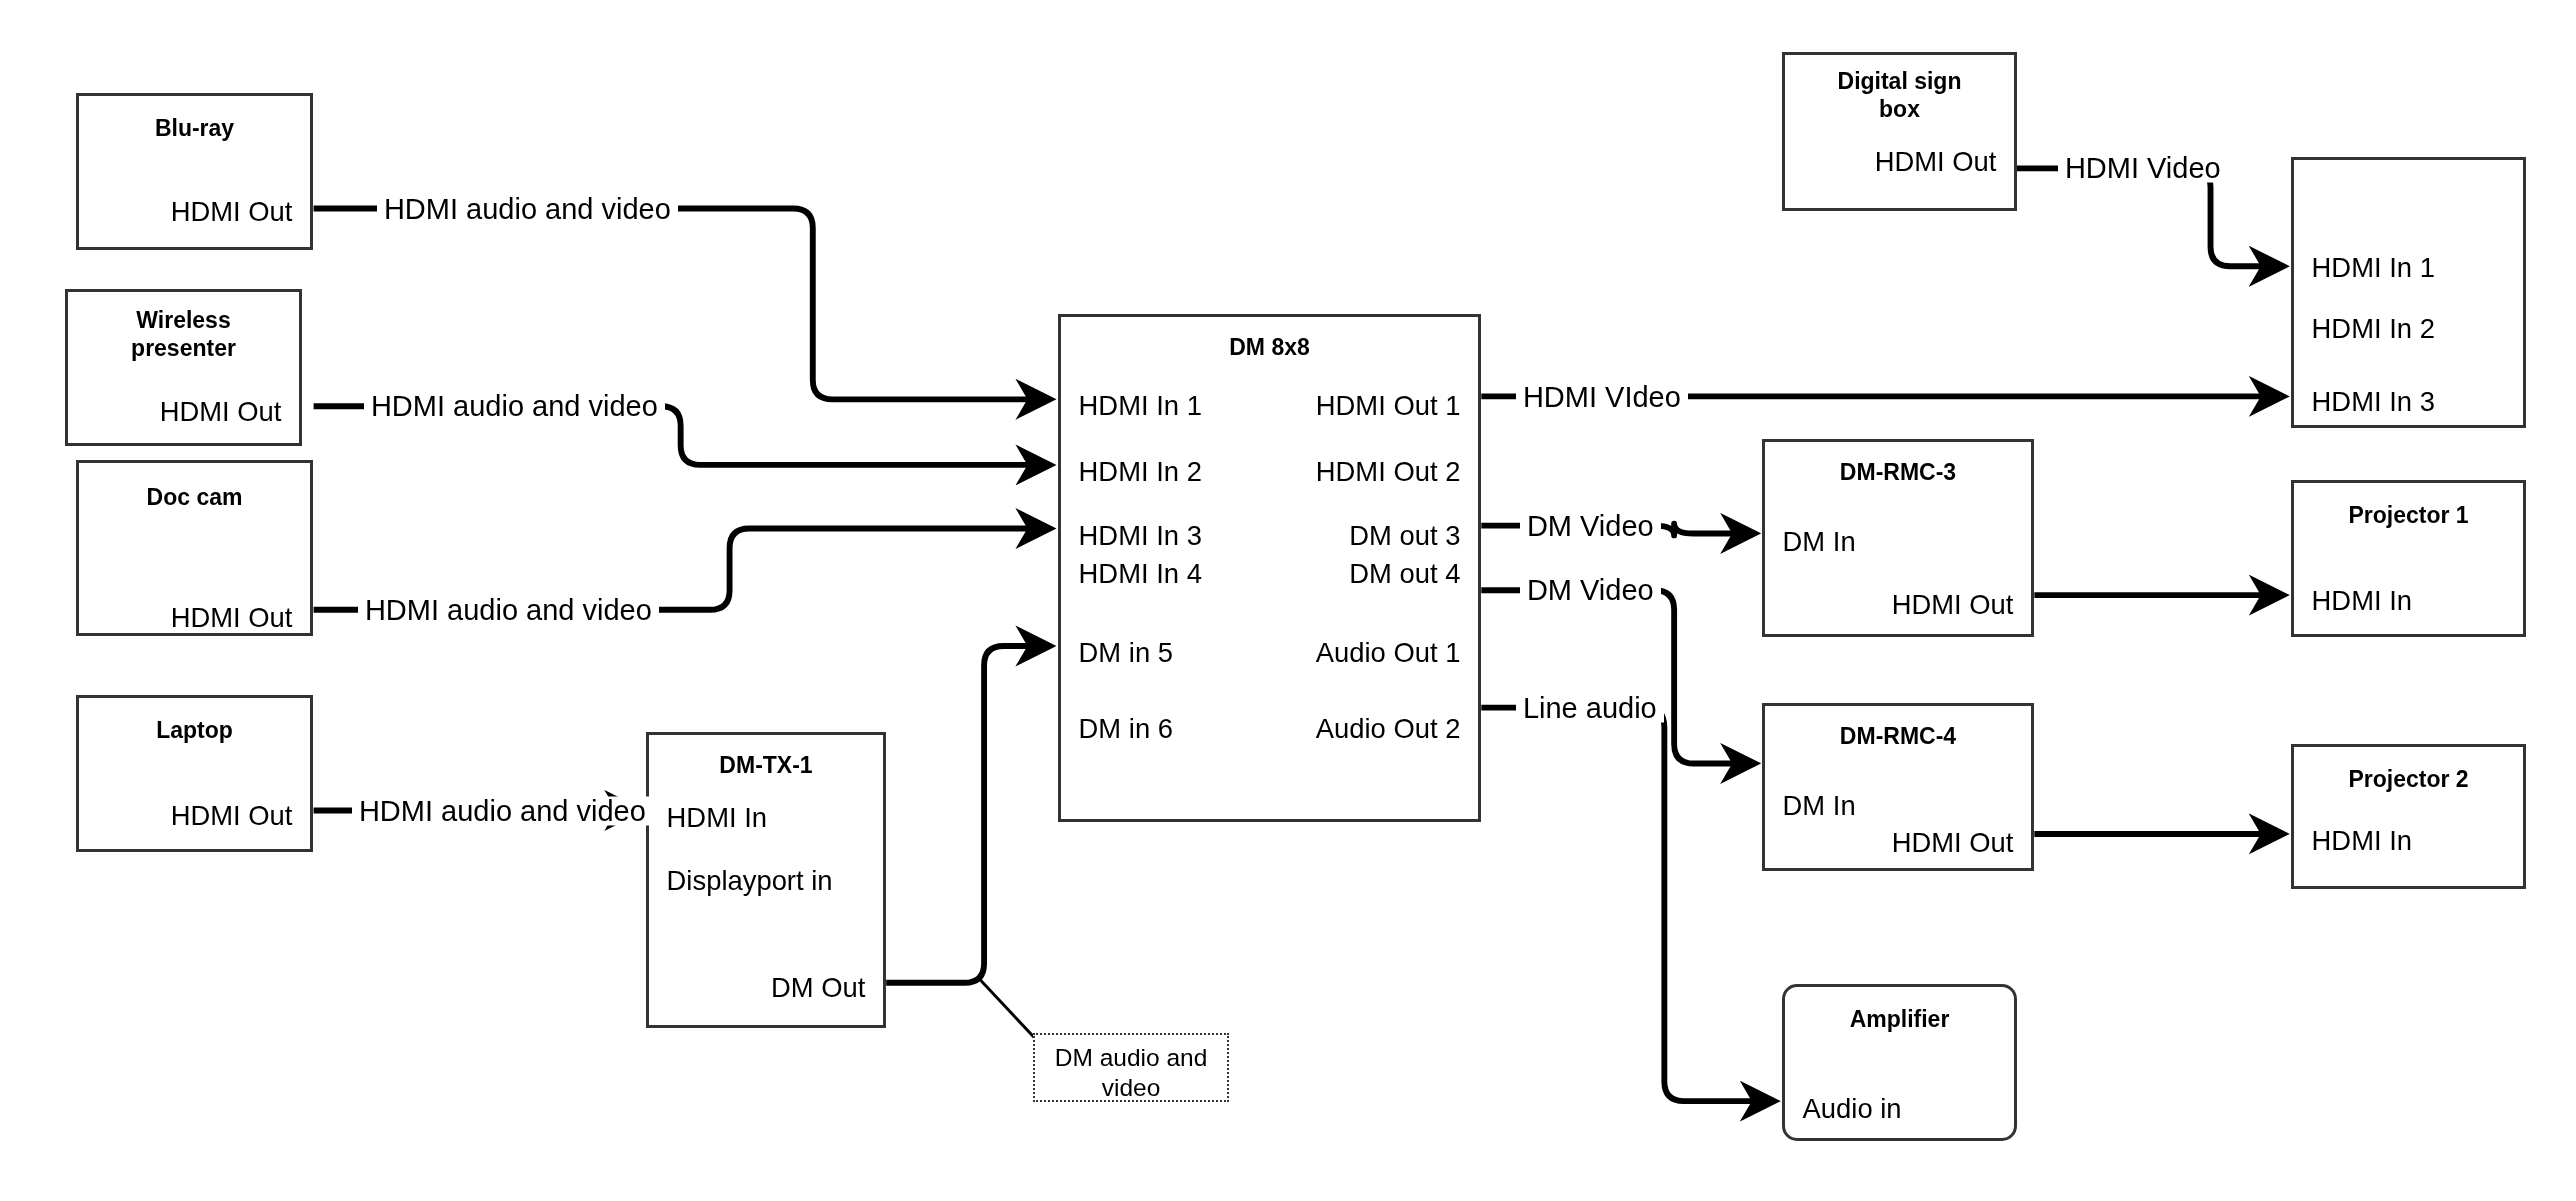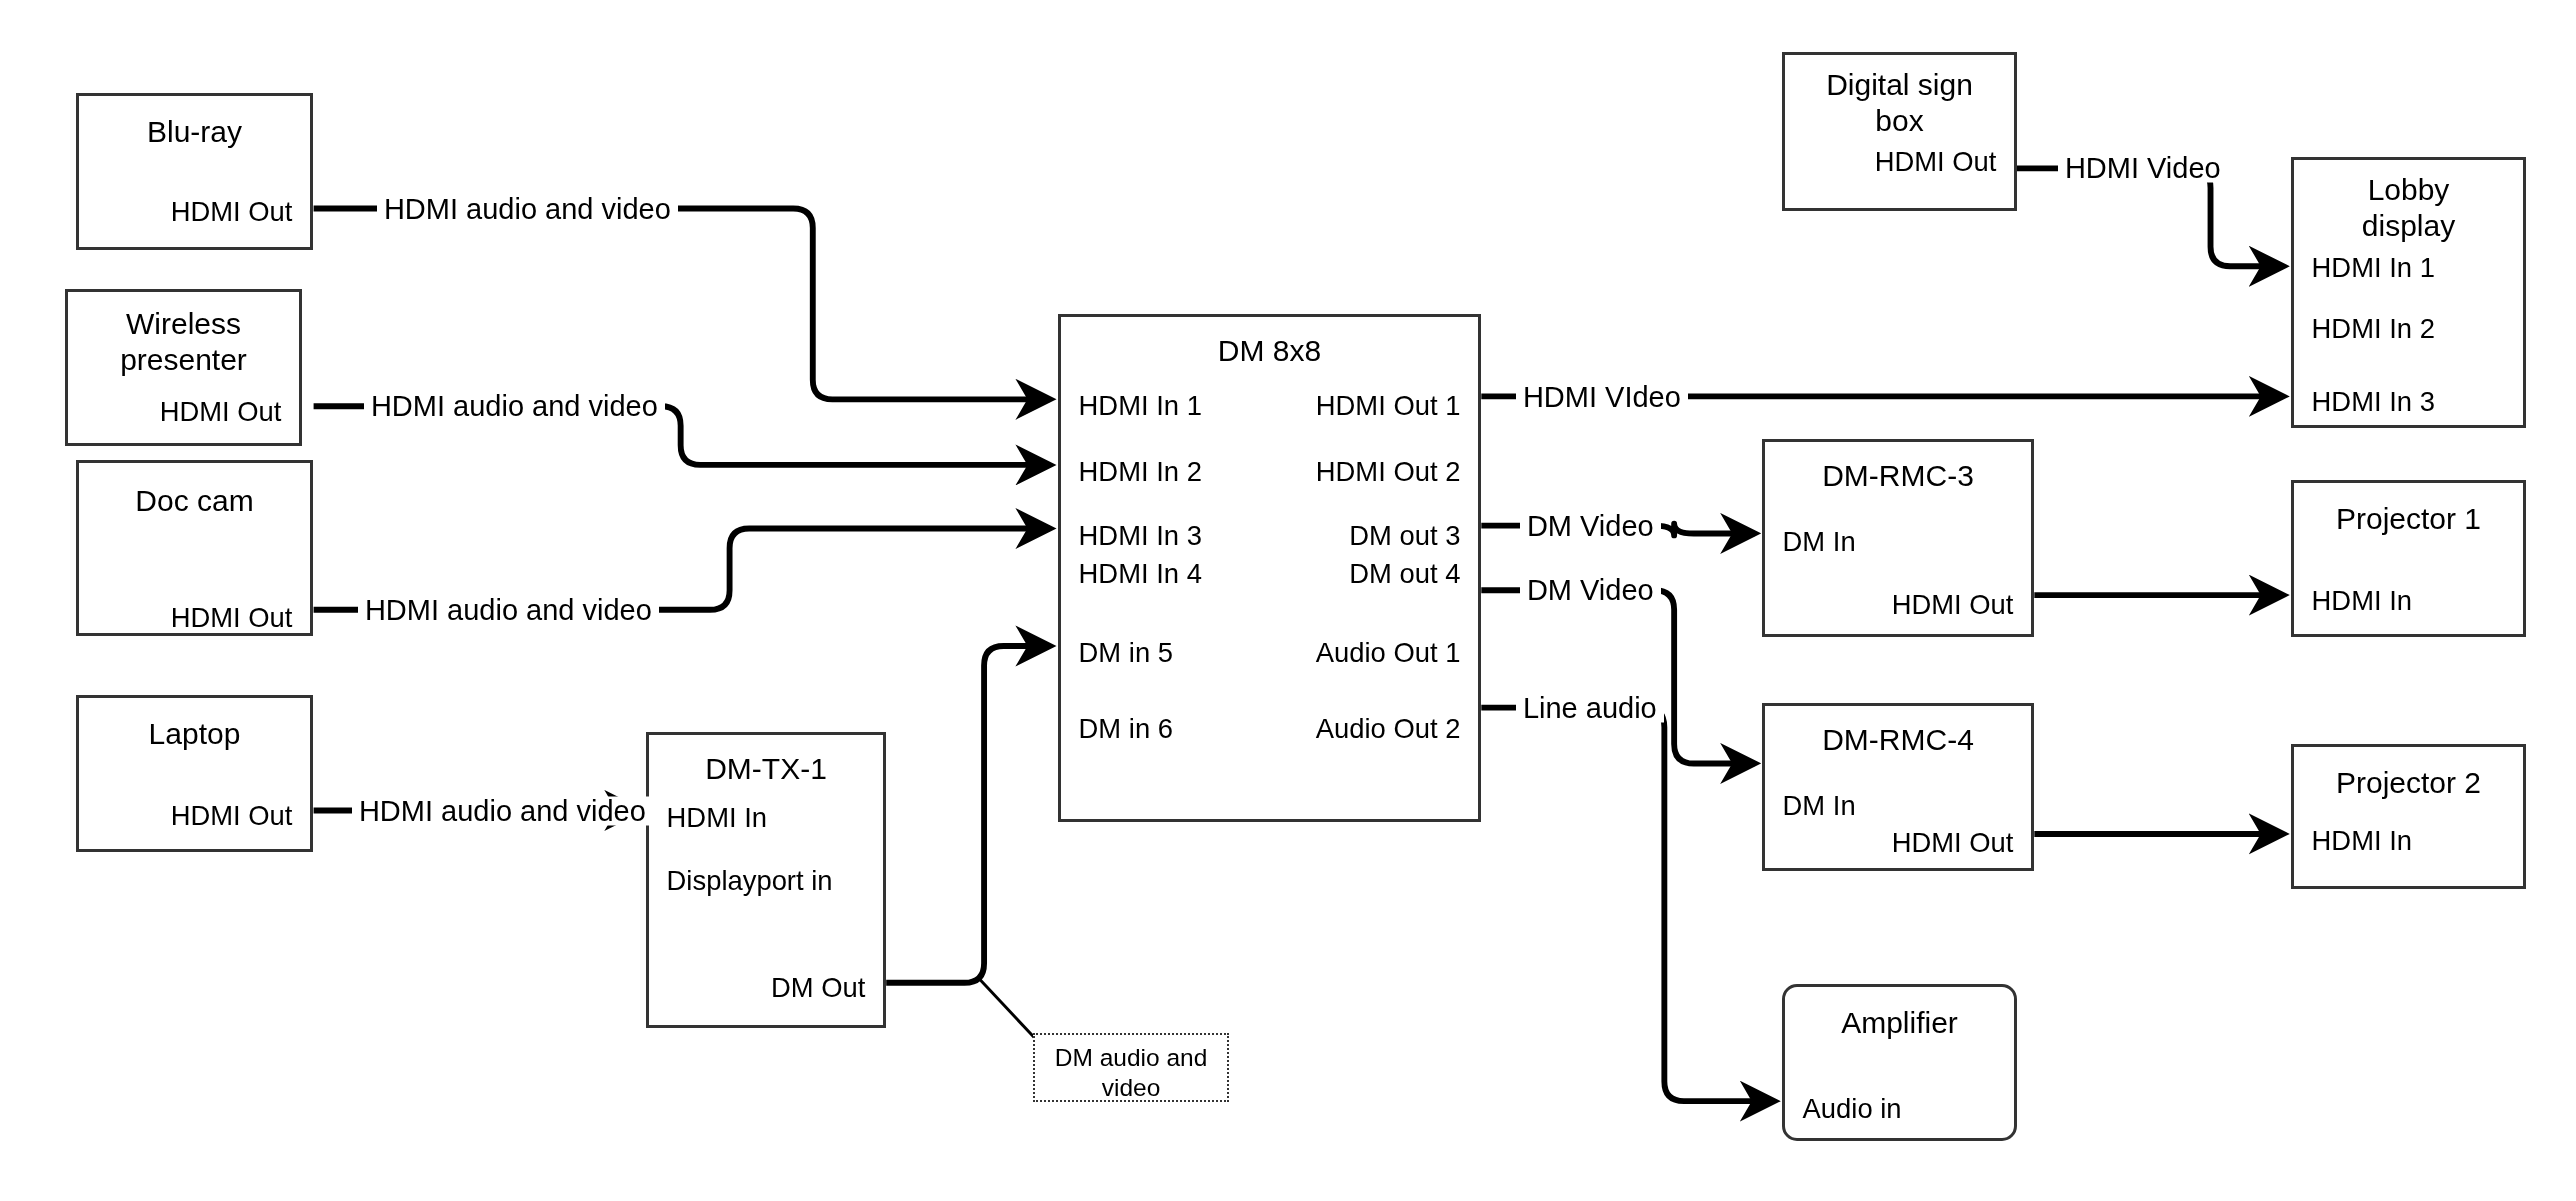--- a/index.html
+++ b/index.html
@@ -26,22 +26,22 @@
     position: absolute;
     box-sizing: border-box;
     border: 3.9px solid #333333;
     background: #ffffff;
     z-index: 5;
   }
   .node-title {
     position: absolute;
     left: 0; right: 0;
     text-align: center;
-    font-weight: normal;
-    font-size: 30px;
+    font-weight: bold;
+    font-size: 23px;
     color: #000000;
     line-height: 1.22;
   }
   .port {
     position: absolute;
     font-size: 27.4px;
     color: #000000;
     white-space: nowrap;
     line-height: 1;
   }
@@ -158,22 +158,20 @@
     <div class="port right" style="top:398px;">Audio Out 2</div>
   </div>
 
   <div class="node" style="left:1782px; top:52px; width:235px; height:159px;">
     <div class="node-title" style="top:11.7px; white-space:pre-line;">Digital sign
 box</div>
     <div class="port right" style="top:93px;">HDMI Out</div>
   </div>
 
   <div class="node" style="left:2291px; top:157px; width:235px; height:271px;">
-    <div class="node-title" style="top:11.7px; white-space:pre-line;">Lobby
-display</div>
     <div class="port left" style="top:94px;">HDMI In 1</div>
     <div class="port left" style="top:155px;">HDMI In 2</div>
     <div class="port left" style="top:228px;">HDMI In 3</div>
   </div>
 
   <div class="node" style="left:1762px; top:439px; width:272px; height:198px;">
     <div class="node-title" style="top:15.7px;">DM-RMC-3</div>
     <div class="port left" style="top:86px;">DM In</div>
     <div class="port right" style="top:149px;">HDMI Out</div>
   </div>

